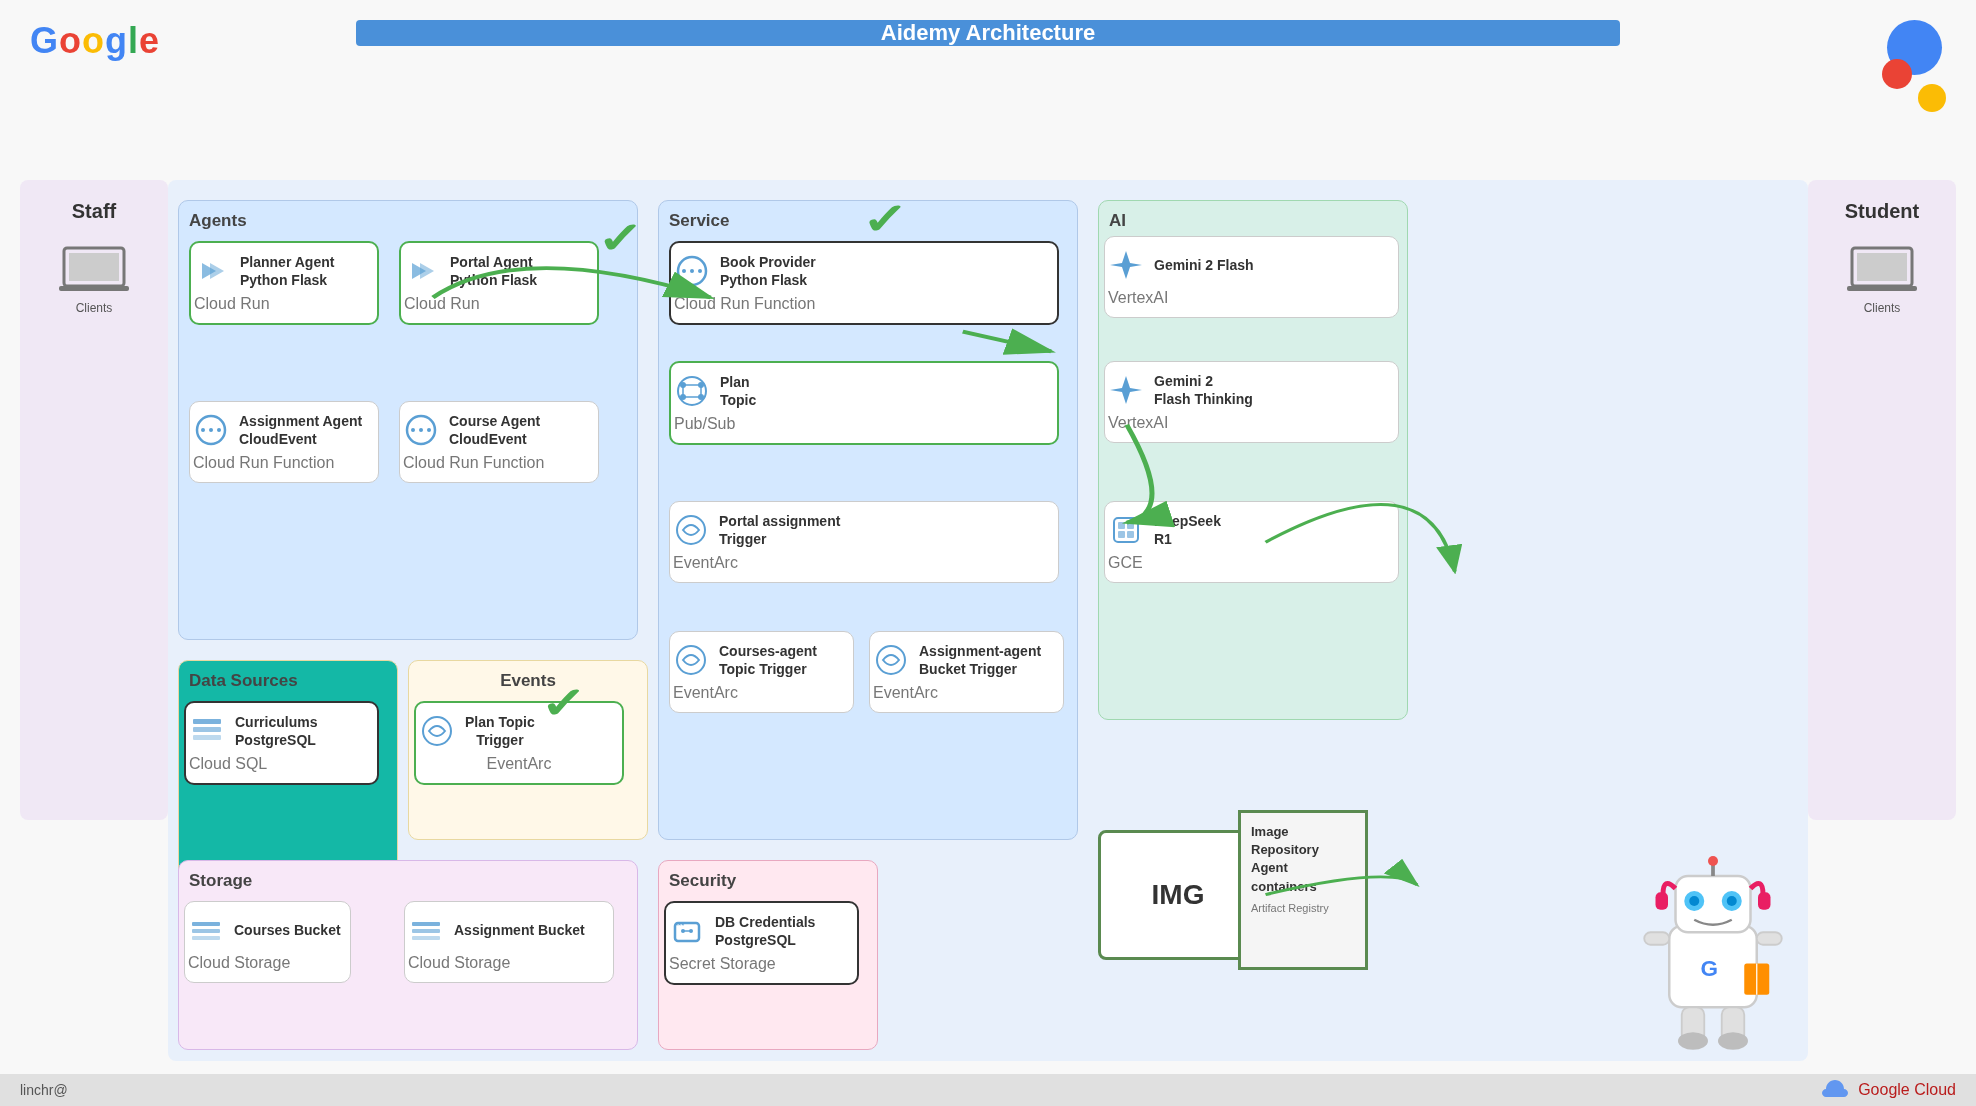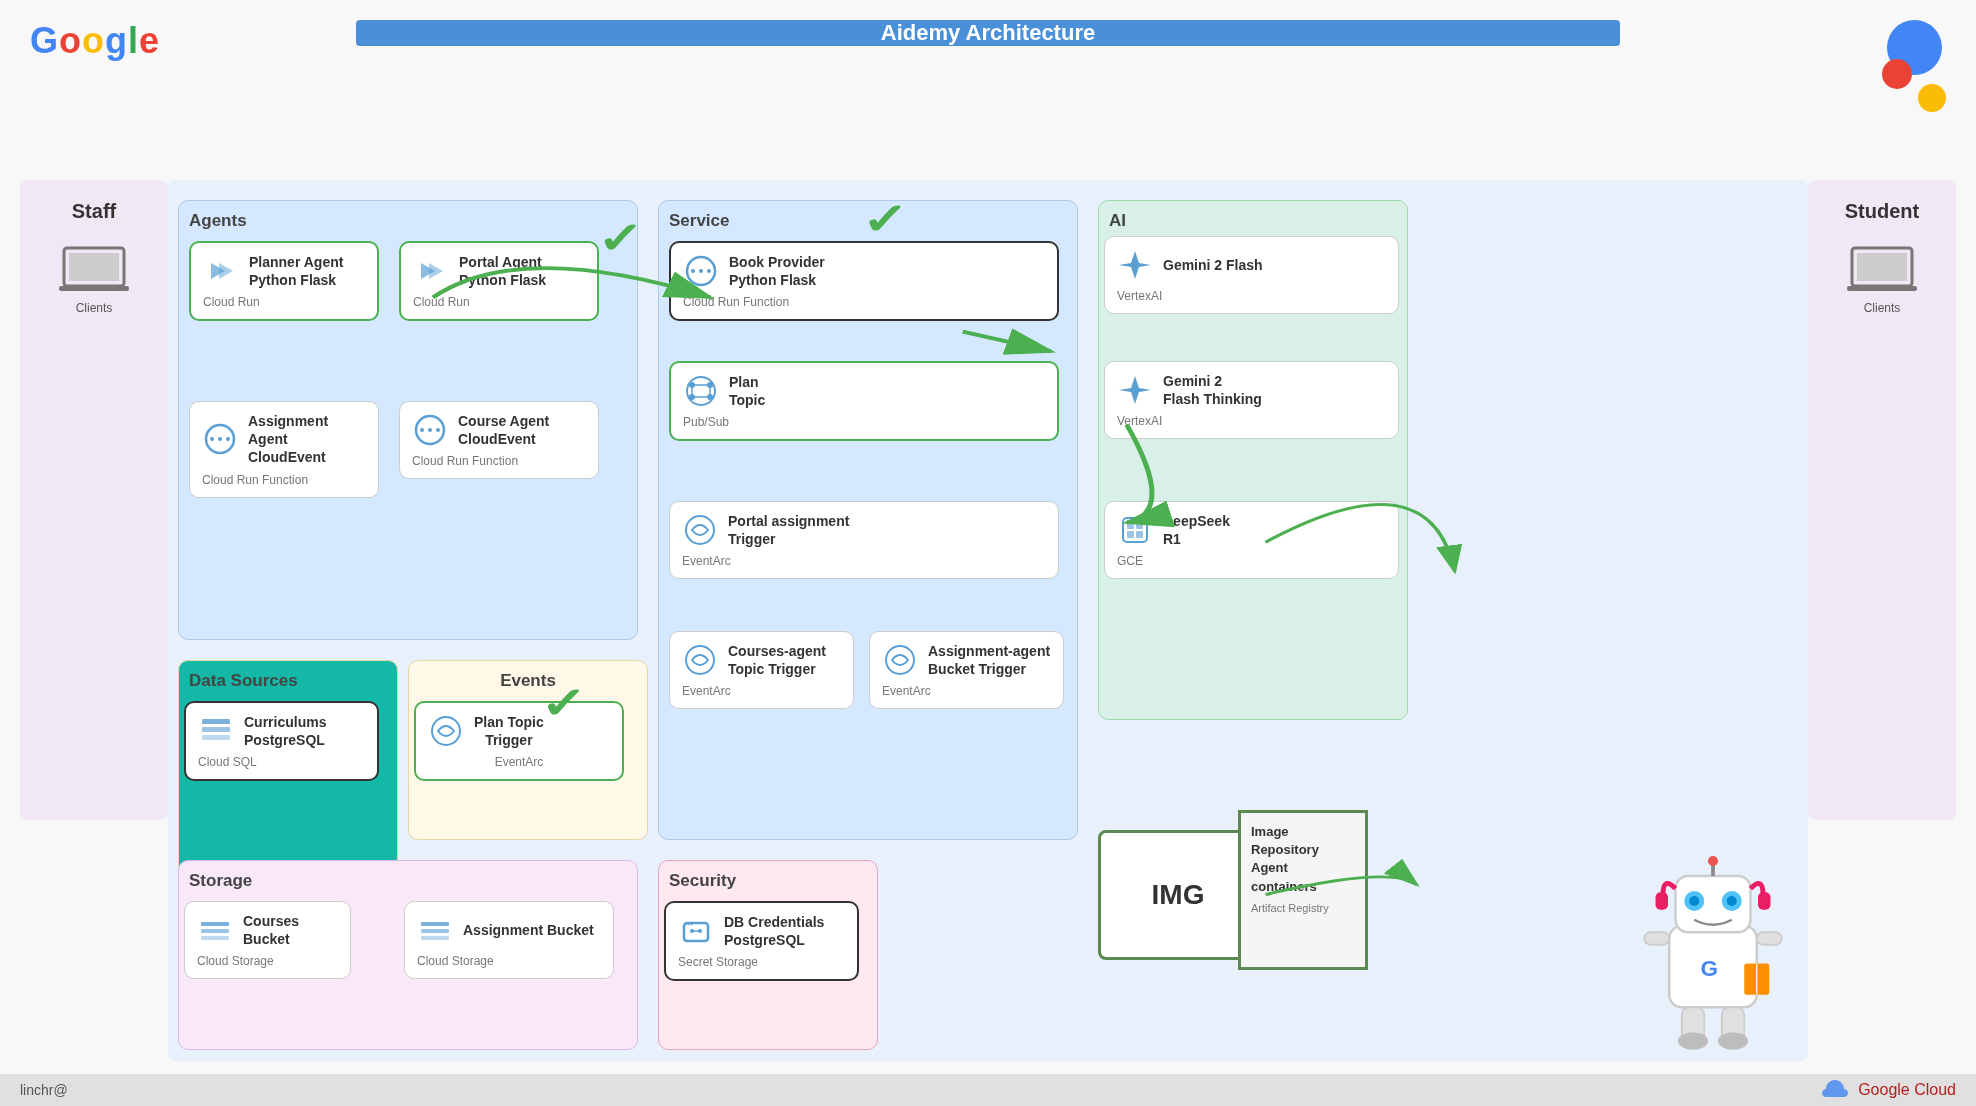--- a/index.html
+++ b/index.html
@@ -204,21 +204,21 @@
       font-weight: bold;
       color: #444;
       margin-bottom: 10px;
     }
 
     
     .service-card {
       background: white;
       border-radius: 10px;
       border: 1.5px solid #ccc;
-      padding: 10px 12px;
+      padding: 10px 3px;
       display: flex;
       flex-direction: column;
       gap: 4px;
       position: absolute;
     }
     .service-card.green-border {
       border: 2.5px solid #4caf50;
     }
     .service-card.dark-border {
       border: 2.5px solid #333;
@@ -234,21 +234,21 @@
       height: 36px;
       flex-shrink: 0;
     }
     .card-name {
       font-size: 14px;
       font-weight: bold;
       color: #333;
       line-height: 1.3;
     }
     .card-sub {
-      font-size: 12px;
+      font-size: 16px;
       color: #777;
       margin-top: 2px;
     }
 
     
     .arrows-overlay {
       position: absolute;
       top: 0; left: 0;
       width: 100%;
       height: 100%;

